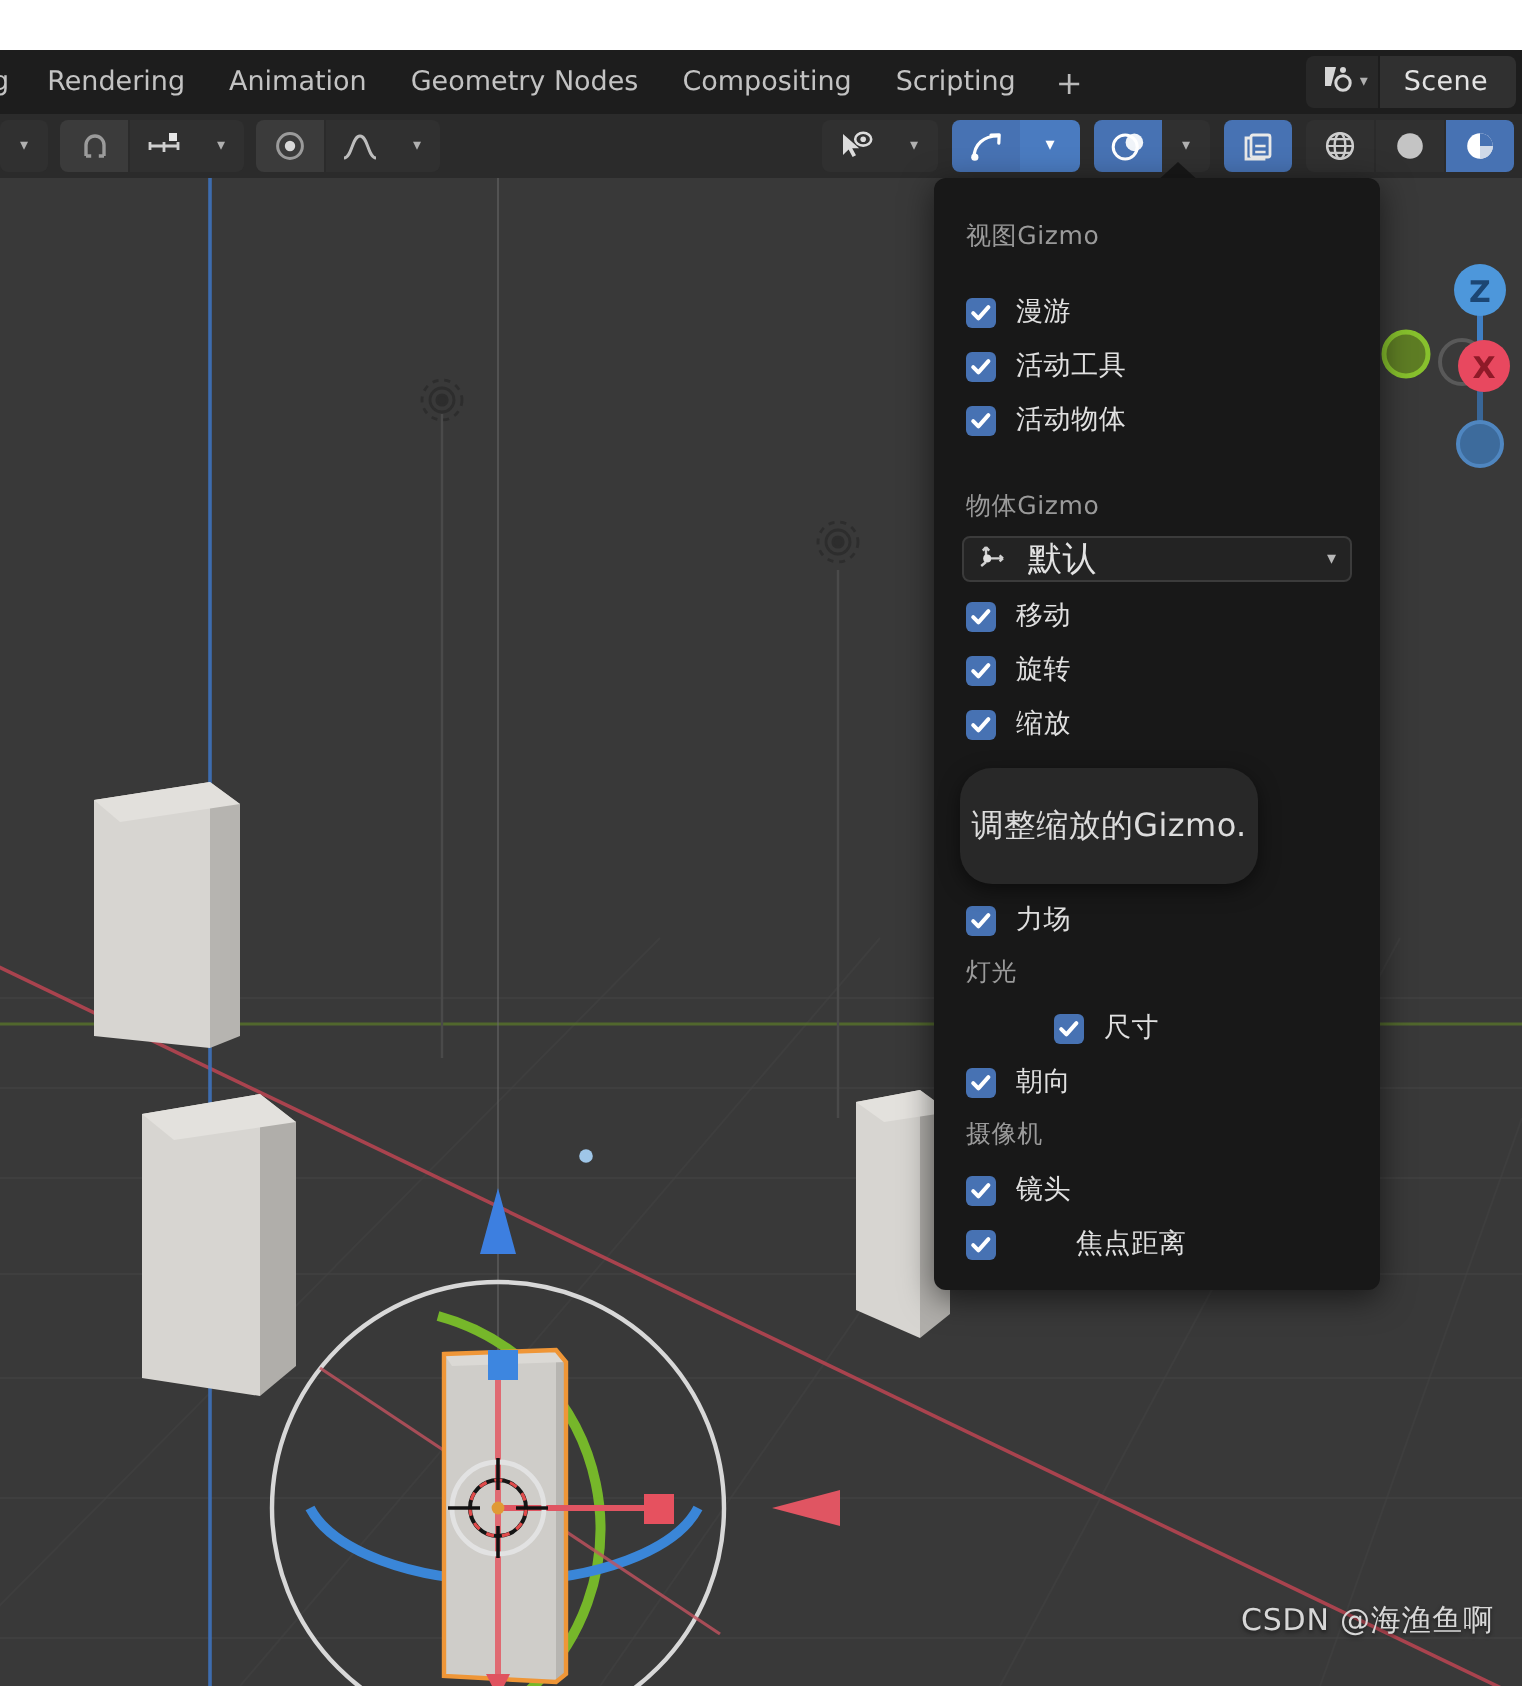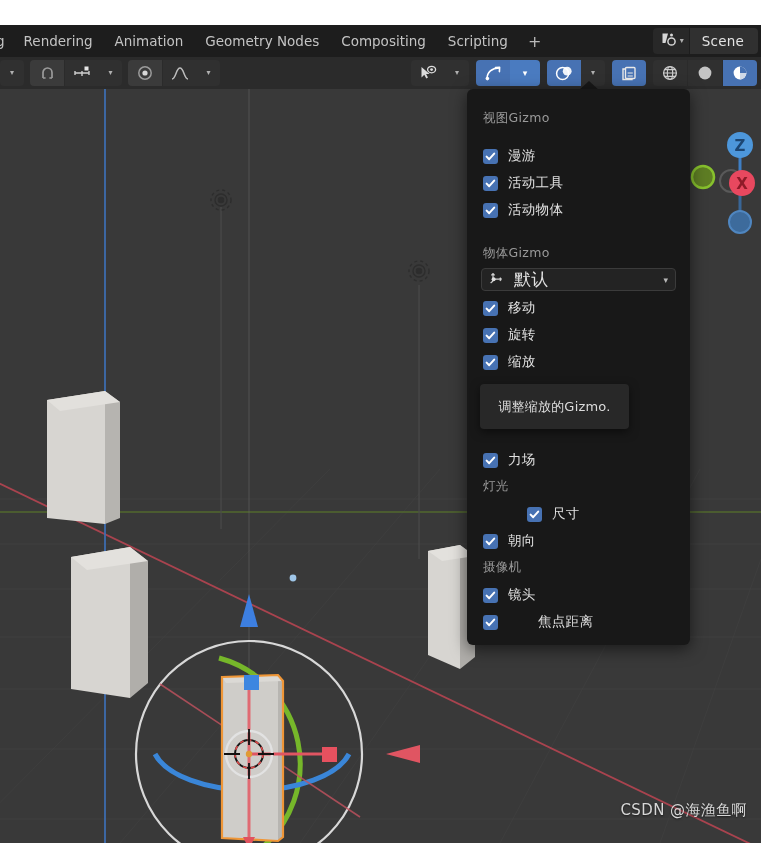--- a/index.html
+++ b/index.html
@@ -87,24 +87,24 @@
   .cb svg{display:block;}
   .cblabel{font-size:13.5px;color:#e0e0e0;letter-spacing:.3px;white-space:nowrap;}
   .selectbox{
     position:absolute;left:14px;top:179px;width:195px;height:23px;
     background:#232323;border:1px solid #3b3b3b;border-radius:4px;
     display:flex;align-items:center;padding:0 7px;box-sizing:border-box;gap:8px;
   }
   .selectbox .sel-label{font-size:17px;color:#e2e2e2;flex:1;letter-spacing:.3px;}
   .selectbox .sel-chev{font-size:9px;color:#b8b8b8;}
   .tooltip{
-    position:absolute;left:13px;top:295px;width:149px;height:45px;
-    background:#282828;border-radius:4px;display:flex;align-items:center;
+    position:absolute;left:13px;top:295px;width:149px;height:58px;
+    background:#282828;border-radius:16px;display:flex;align-items:center;
     justify-content:center;box-shadow:0 3px 10px rgba(0,0,0,.5);
-    font-size:13px;color:#dcdcdc;letter-spacing:.2px;z-index:5;
+    font-size:16px;color:#dcdcdc;letter-spacing:.2px;z-index:5;
   }
 </style>
 </head>
 <body>
 
 <div id="app">
 
   <div class="white-strip"></div>
 
   <div class="topbar">

